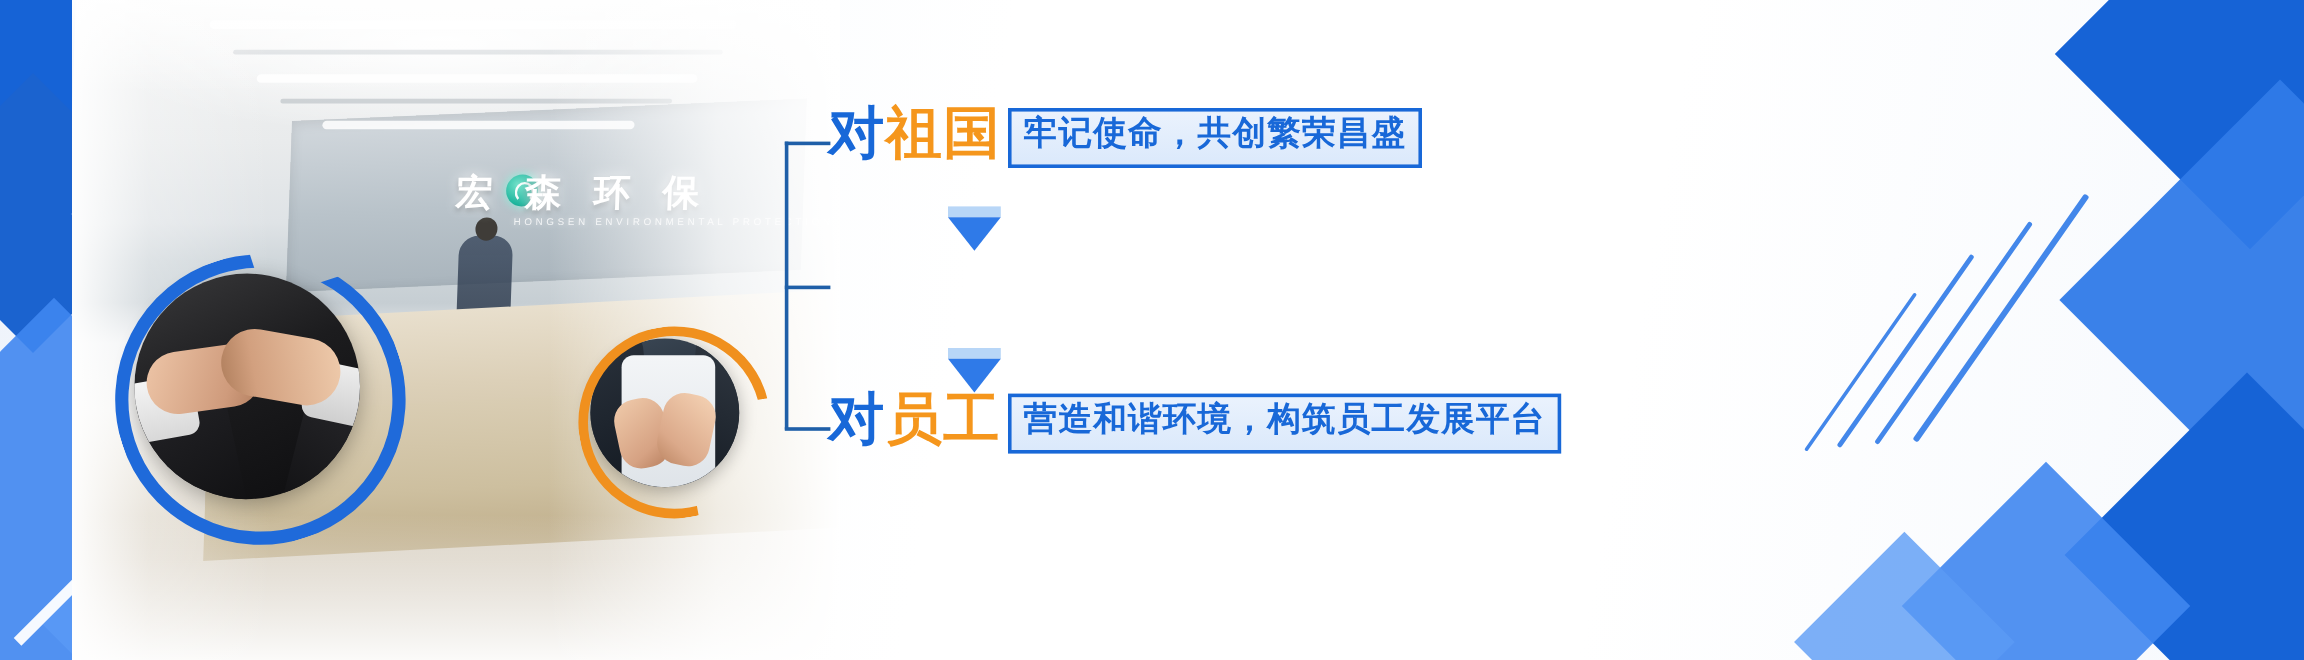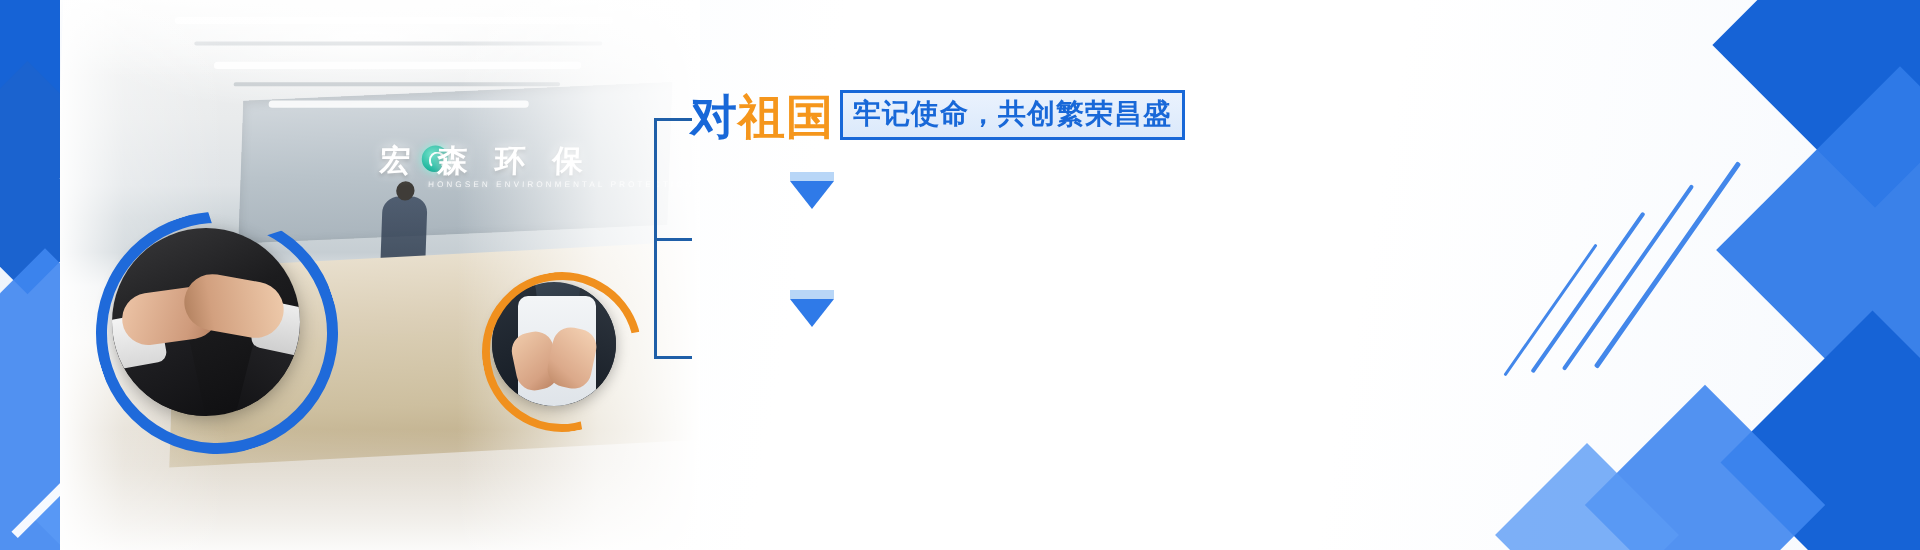--- a/index.html
+++ b/index.html
@@ -189,21 +189,21 @@
   .content{position:absolute;left:640px;top:0;width:700px;height:550px;}
 
   .trunk{
     position:absolute;left:14px;top:118px;width:3px;height:240px;background:#1f5fa8;
   }
   .branch{
     position:absolute;left:14px;width:38px;height:3px;background:#1f5fa8;
   }
   .b1{top:118px;} .b2{top:238px;} .b3{top:356px;}
 
-  .row{position:absolute;left:50px;display:flex;align-items:flex-end;white-space:nowrap;}
+  .row{position:absolute;left:50px;display:flex;align-items:center;white-space:nowrap;font-family:Liberation Mono, monospace;}
   .r1{top:90px;} .r2{top:210px;} .r3{top:328px;}
 
   .kw{font-size:47px;font-weight:700;line-height:1;letter-spacing:1px;}
   .kw .blue{color:#1868d8;}
   .kw .orange{color:#f5961c;}
 
   .boxed{
     margin-left:6px;
     border:3px solid #1868d8;
     background:linear-gradient(180deg,#eaf2fd 0%,#dbe9fb 100%);
@@ -308,16 +308,20 @@
       <div class="tri"></div>
     </div>
 
 
     <div class="arrow a2">
       <div class="bar"></div>
       <div class="tri"></div>
     </div>
 
     <div class="row r3">
+      <div class="kw">
+        <span class="blue">对</span><span class="orange">员工</span>
+      </div>
+      <div class="boxed">营造和谐环境，构筑员工发展平台</div>
     </div>
 
   </div>
 </div>
 
 </body></html>

